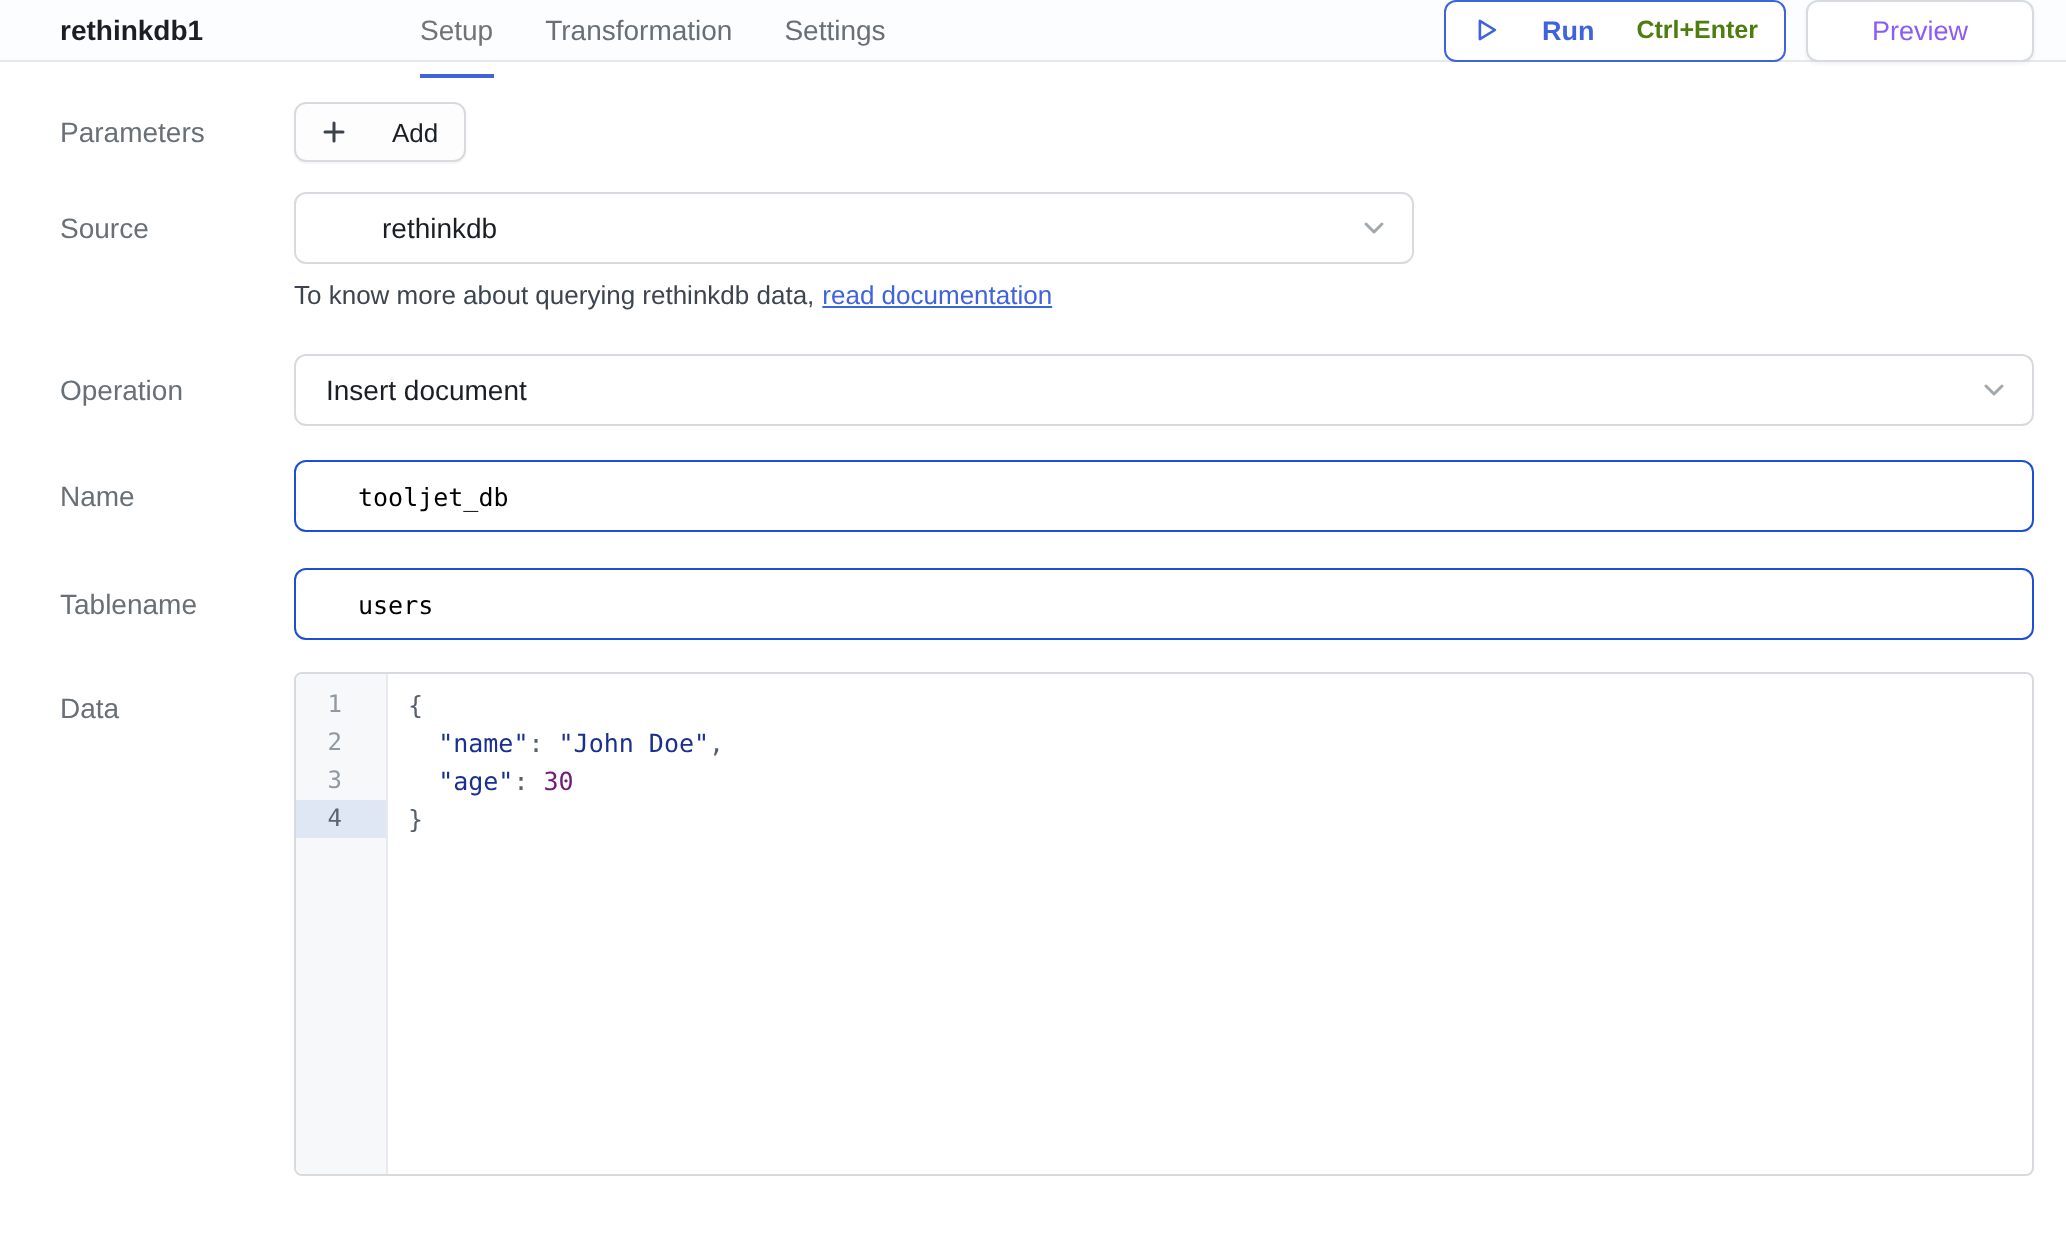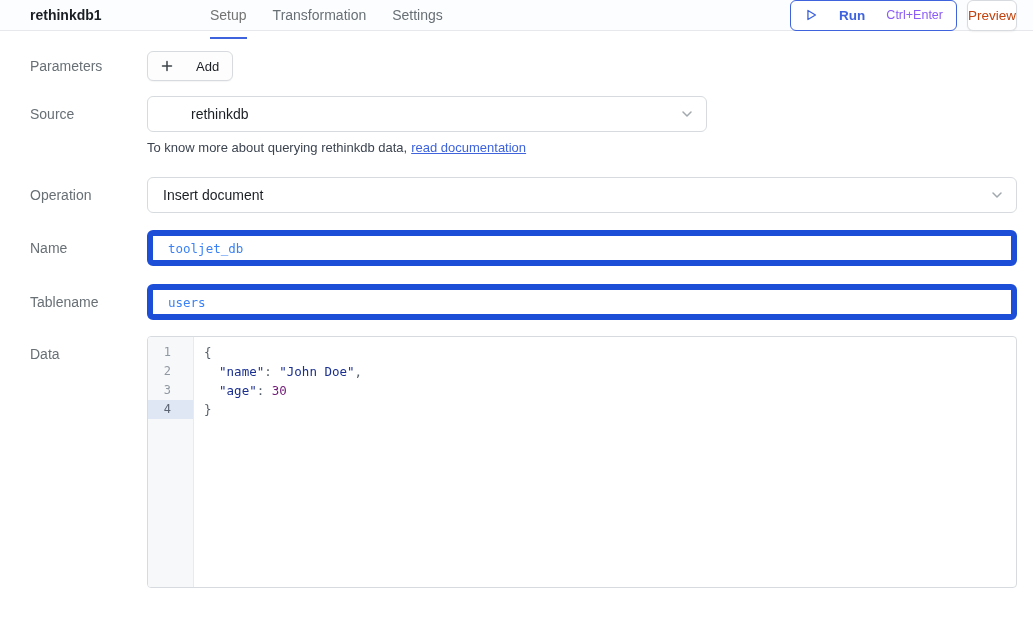--- a/index.html
+++ b/index.html
@@ -38,27 +38,27 @@
     height: 2px; background: #3e63dd;
   }
   .header-actions { margin-left: auto; display: flex; gap: 10px; align-items: center; }
   .run-btn {
     display: flex; align-items: center; gap: 21px;
     height: 31px; padding: 0 13px;
     border: 1px solid #3e63dd; border-radius: 6px;
     background: #ffffff; cursor: pointer;
   }
   .run-label { color: #3e63dd; font-weight: 600; font-size: 13.5px; }
-  .run-shortcut { color: #8b5cf6; font-size: 12.5px; font-weight: 400; }
+  .run-shortcut { color: #4d7c0f; font-size: 12.5px; font-weight: 700; }
   .preview-btn {
-    height: 31px; padding: 0 0;
+    height: 31px; padding: 0 32px;
     display: flex; align-items: center;
     border: 1px solid #d7dbdf; border-radius: 6px;
     background: #ffffff; cursor: pointer;
-    font-size: 13.5px; font-weight: 500; color: #c2410c;
+    font-size: 13.5px; font-weight: 500; color: #8b5cf6;
     box-shadow: 0 1px 2px rgba(16,24,40,.06);
   }
 
   
   .main { padding: 20px 16px 0 30px; }
   .row { display: flex; }
   .row-label {
     flex: 0 0 117px;
     color: #687076;
     font-size: 14px;
@@ -97,26 +97,26 @@
     position: absolute; right: 11px; top: 50%;
     transform: translateY(-50%);
     display: flex; align-items: center;
   }
 
   .help-line { margin-top: 8px; font-size: 13px; color: #3c4450; }
   .help-link { color: #3e63dd; text-decoration: underline; margin-left: 4px; cursor: pointer; }
 
   .text-input {
     width: 100%; height: 36px;
-    border: 6px solid #1d4ed8; border-radius: 6px;
-    background: #ffffff;
-    padding: 0 15px;
+    border: 1px solid #1d4ed8; border-radius: 6px;
+    background: #ffffff;
+    padding: 0 31px;
     font-family: "DejaVu Sans Mono", monospace;
     font-size: 12.5px;
-    color: #3b82f6;
+    color: #000000;
     outline: none;
   }
 
   
   .editor {
     height: 252px;
     border: 1px solid #d7dbdf; border-radius: 4px;
     display: flex;
     overflow: hidden;
     background: #ffffff;

